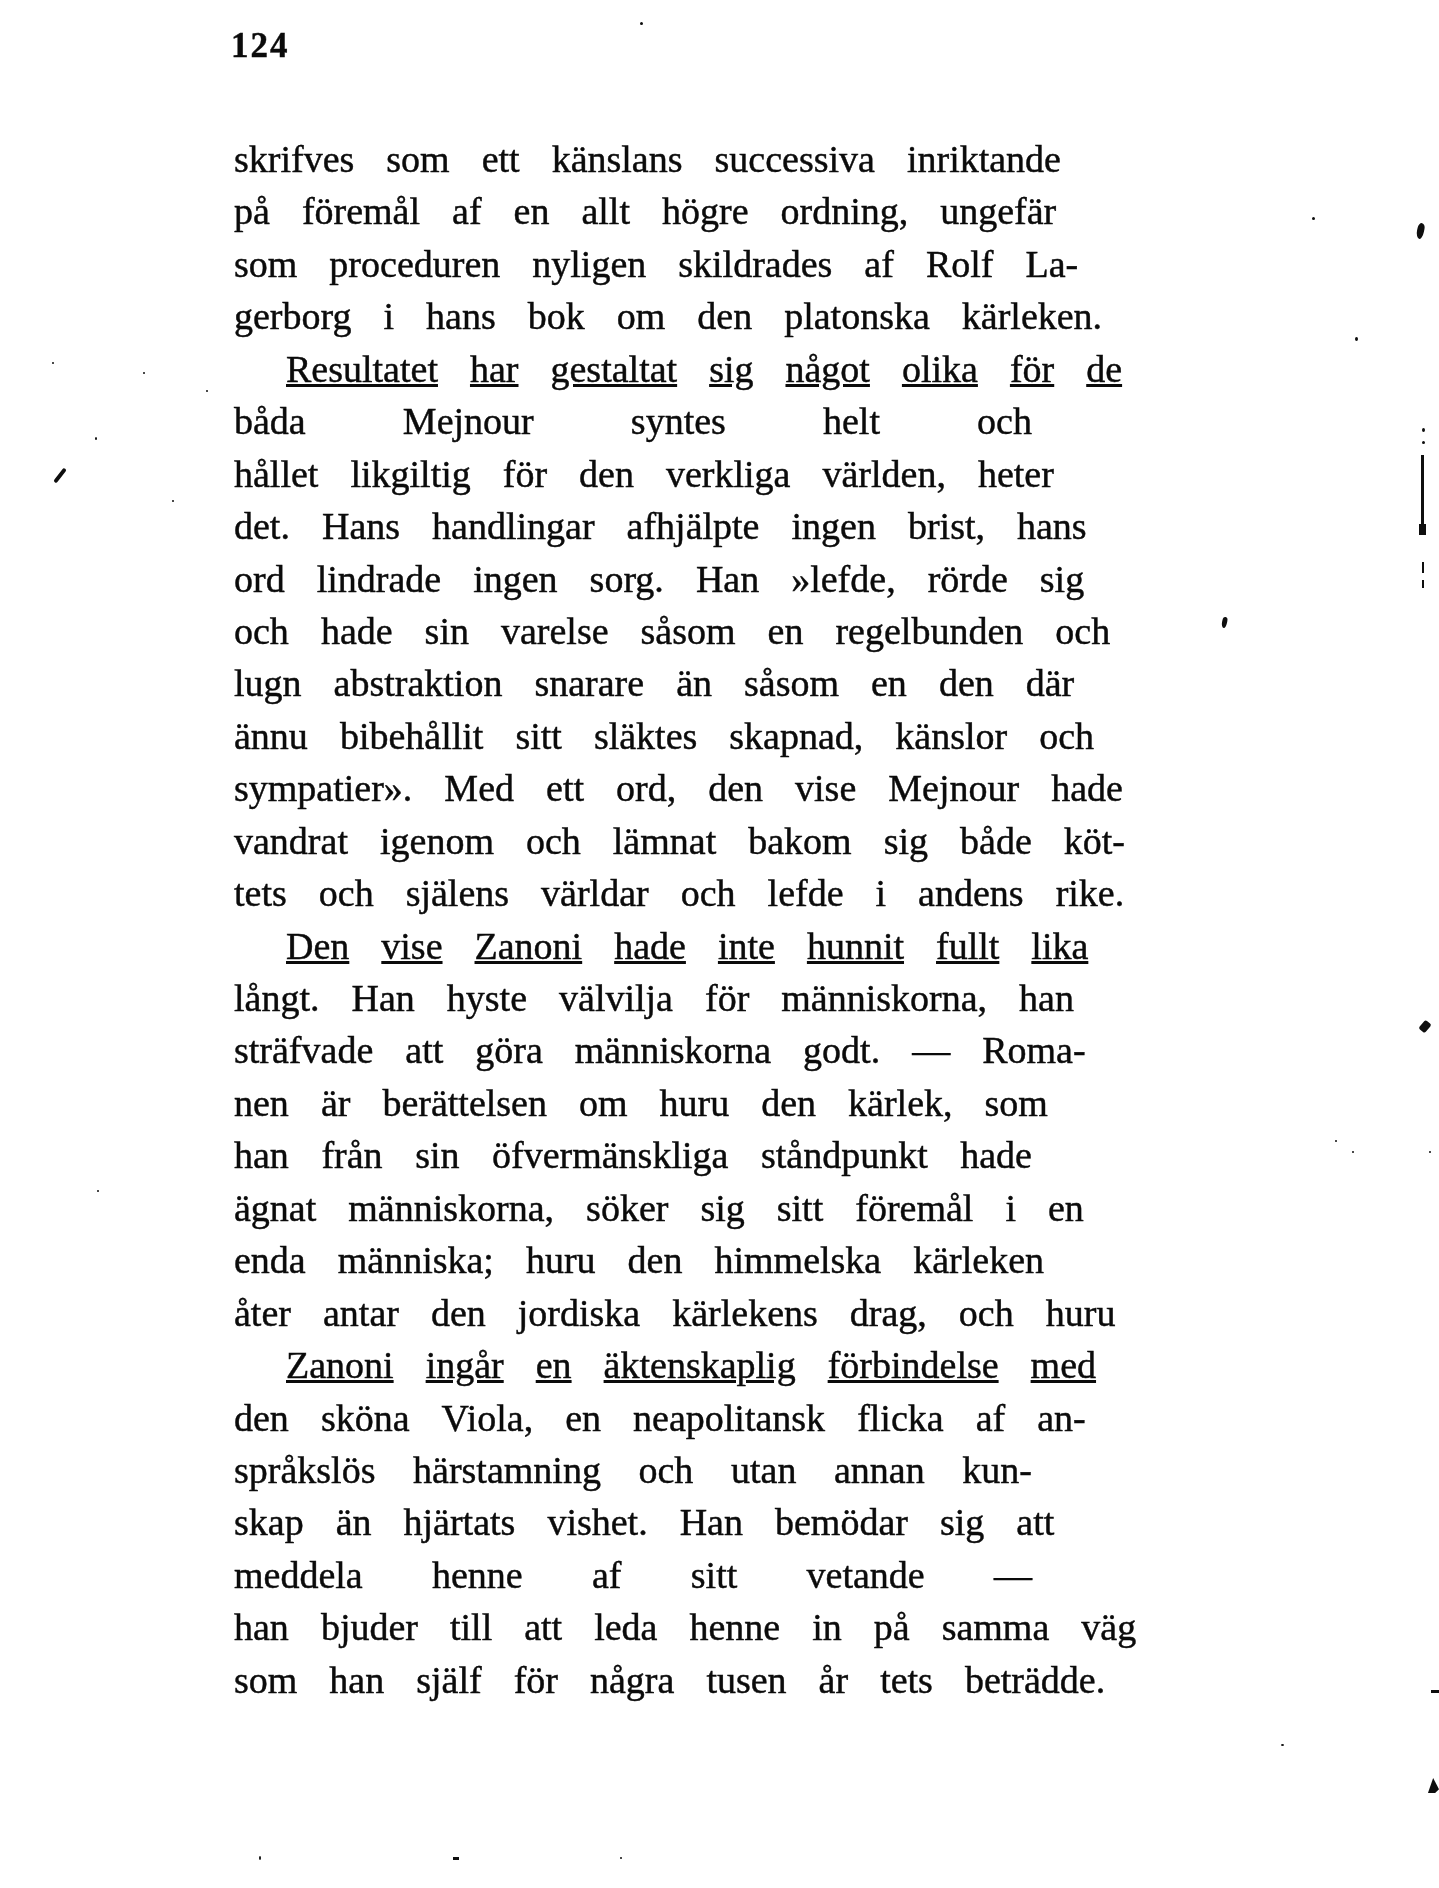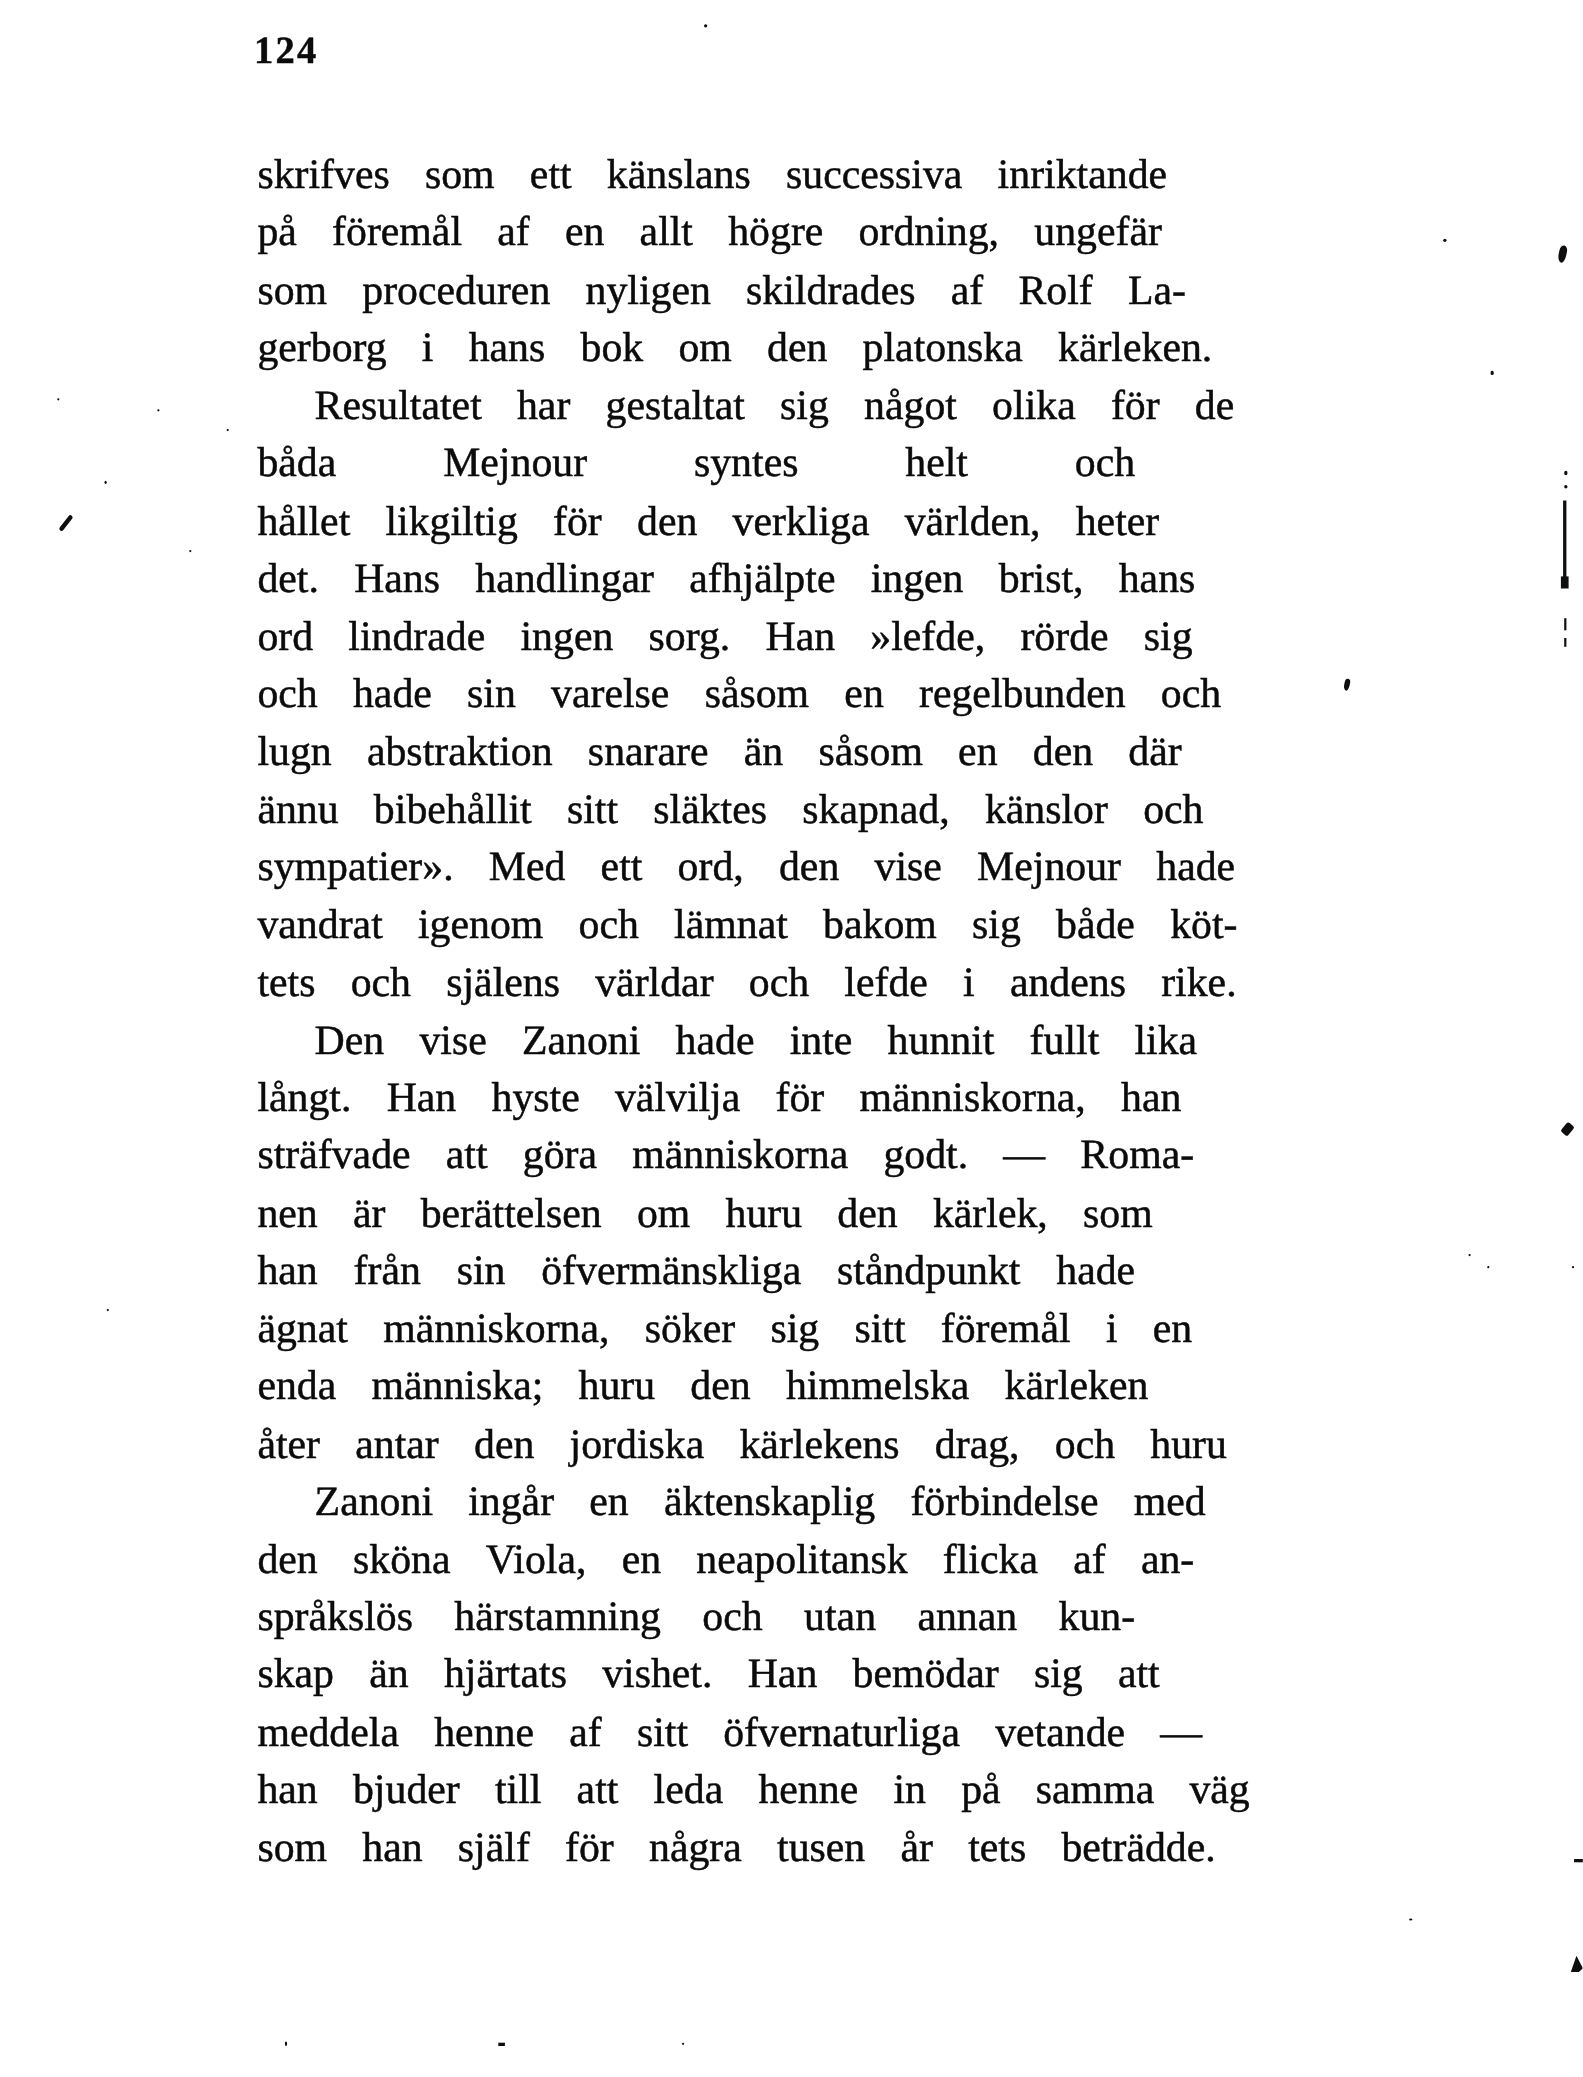--- a/index.html
+++ b/index.html
@@ -43,20 +43,21 @@
     white-space: nowrap;
   }
   .line.justify {
     display: flex;
     justify-content: space-between;
     align-items: baseline;
     gap: 32px;
   }
   .line.indent {
     padding-left: 52px;
+    text-decoration: underline;
   }
   .line.plain {
     text-align: left;
     word-spacing: 4px;
   }
   
   .artifact {
     position: absolute;
     background: #0e0e0e;
   }
@@ -328,21 +329,20 @@
         <span>Han</span>
         <span>bemödar</span>
         <span>sig</span>
         <span>att</span>
       </div>
       <div class="line justify">
         <span>meddela</span>
         <span>henne</span>
         <span>af</span>
         <span>sitt</span>
-        <span>öfvernaturliga</span>
         <span>vetande</span>
         <span>—</span>
       </div>
       <div class="line justify">
         <span>han</span>
         <span>bjuder</span>
         <span>till</span>
         <span>att</span>
         <span>leda</span>
         <span>henne</span>

